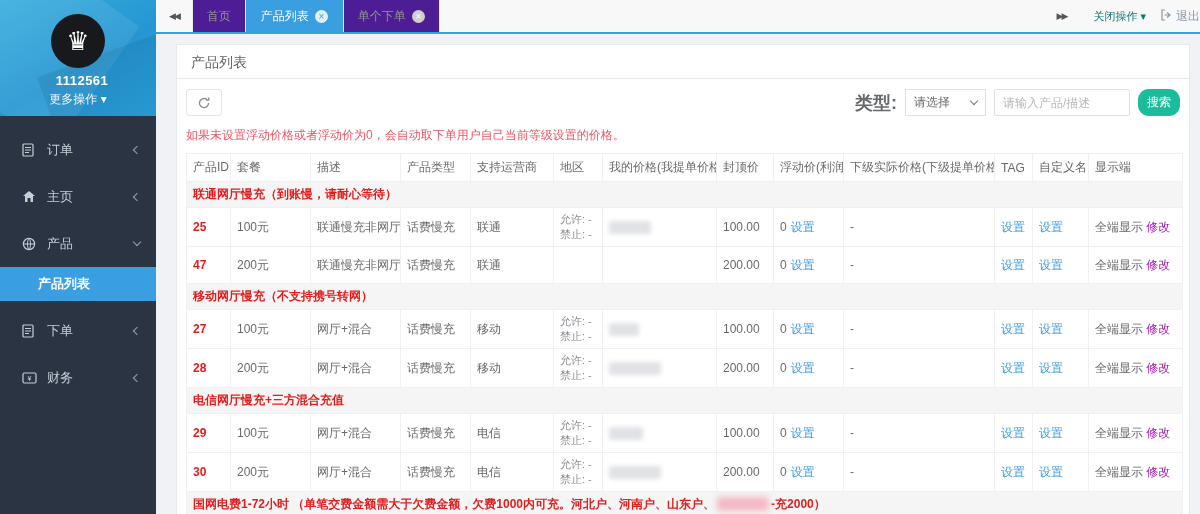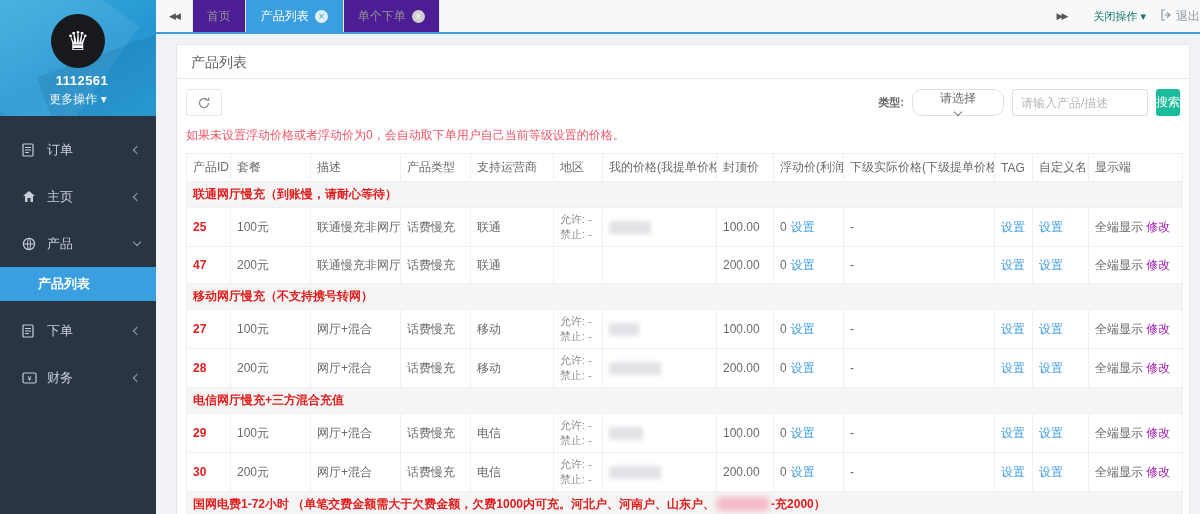--- a/index.html
+++ b/index.html
@@ -32,26 +32,26 @@
   .close-ops { color:#0f766e; font-size:11px; cursor:pointer; white-space:nowrap;text-align:right;}
   .exit-link { color:#8b98a5; font-size:12px; display:flex; align-items:center; gap:4px; white-space:nowrap; cursor:pointer; width:40px; overflow:hidden;}
 
   
   .card { position:absolute; left:176px; top:44px; width:1014px; height:600px; background:#fff; border:1px solid #e7eaec; }
   .card-title { height:34px; line-height:34px; padding-left:14px; font-size:14px; color:#5f6366; border-bottom:1px solid #e7eaec; }
   .card-body { padding:10px 9px 0 9px; }
   .toolbar { display:flex; align-items:center; }
   .refresh-btn { width:36px; height:27px; border:1px solid #e4e5e7; background:#fff; border-radius:3px; display:flex; align-items:center; justify-content:center; cursor:pointer;}
   .filter { margin-left:auto; display:flex; align-items:center; gap:8px; }
-  .filter-label { font-size:11px; color:#676a6c; font-weight:bold;}
-  .select { width:92px; height:27px; border:1px solid #e0e1e3; border-radius:10px; background:#fff; display:flex; align-items:center; justify-content:space-between; padding:0 8px; font-size:12px; color:#676a6c; cursor:pointer;flex-direction:column;}
+  .filter-label { font-size:18px; color:#676a6c; font-weight:bold;}
+  .select { width:81px; height:27px; border:1px solid #e0e1e3; border-radius:0; background:#fff; display:flex; align-items:center; justify-content:space-between; padding:0 8px; font-size:12px; color:#676a6c; cursor:pointer;}
   .select .chev2 { width:6px; height:6px; border-left:1px solid #777; border-bottom:1px solid #777; transform:rotate(-45deg); margin-top:-3px;}
   .search-input { width:136px; height:27px; border:1px solid #e0e1e3; border-radius:2px; padding:0 8px; font-size:12px; color:#676a6c; outline:none;}
   .search-input::placeholder { color:#b6b6b6; }
-  .search-btn { height:27px; padding:0 0; background:#1abc9c; color:#fff; border:none; border-radius:3px; font-size:12px; cursor:pointer;}
+  .search-btn { height:27px; padding:0 9px; background:#1abc9c; color:#fff; border:none; border-radius:11px; font-size:12px; cursor:pointer;}
   .note { margin-top:11px; font-size:12px; color:#ed5565; }
 
   
   table { margin-top:9px; border-collapse:collapse; table-layout:fixed; width:996px; }
   th { font-size:12px; color:#676a6c; font-weight:normal; text-align:left; padding:5px 6px; border:1px solid #eef0f2; height:24px; white-space:nowrap; overflow:hidden;}
   td { font-size:12px; color:#676a6c; padding:4px 6px; border:1px solid #eef0f2; vertical-align:middle; white-space:nowrap; overflow:hidden;}
   tr.data-row td { height:37px; }
   tr.group-row td { background:#f5f5f5; color:#e01e1e; font-weight:bold; height:24px; }
   td.cid { color:#e01e1e; font-weight:bold; }
   .region-line { font-size:11px; color:#8b8f93; line-height:15px; }

